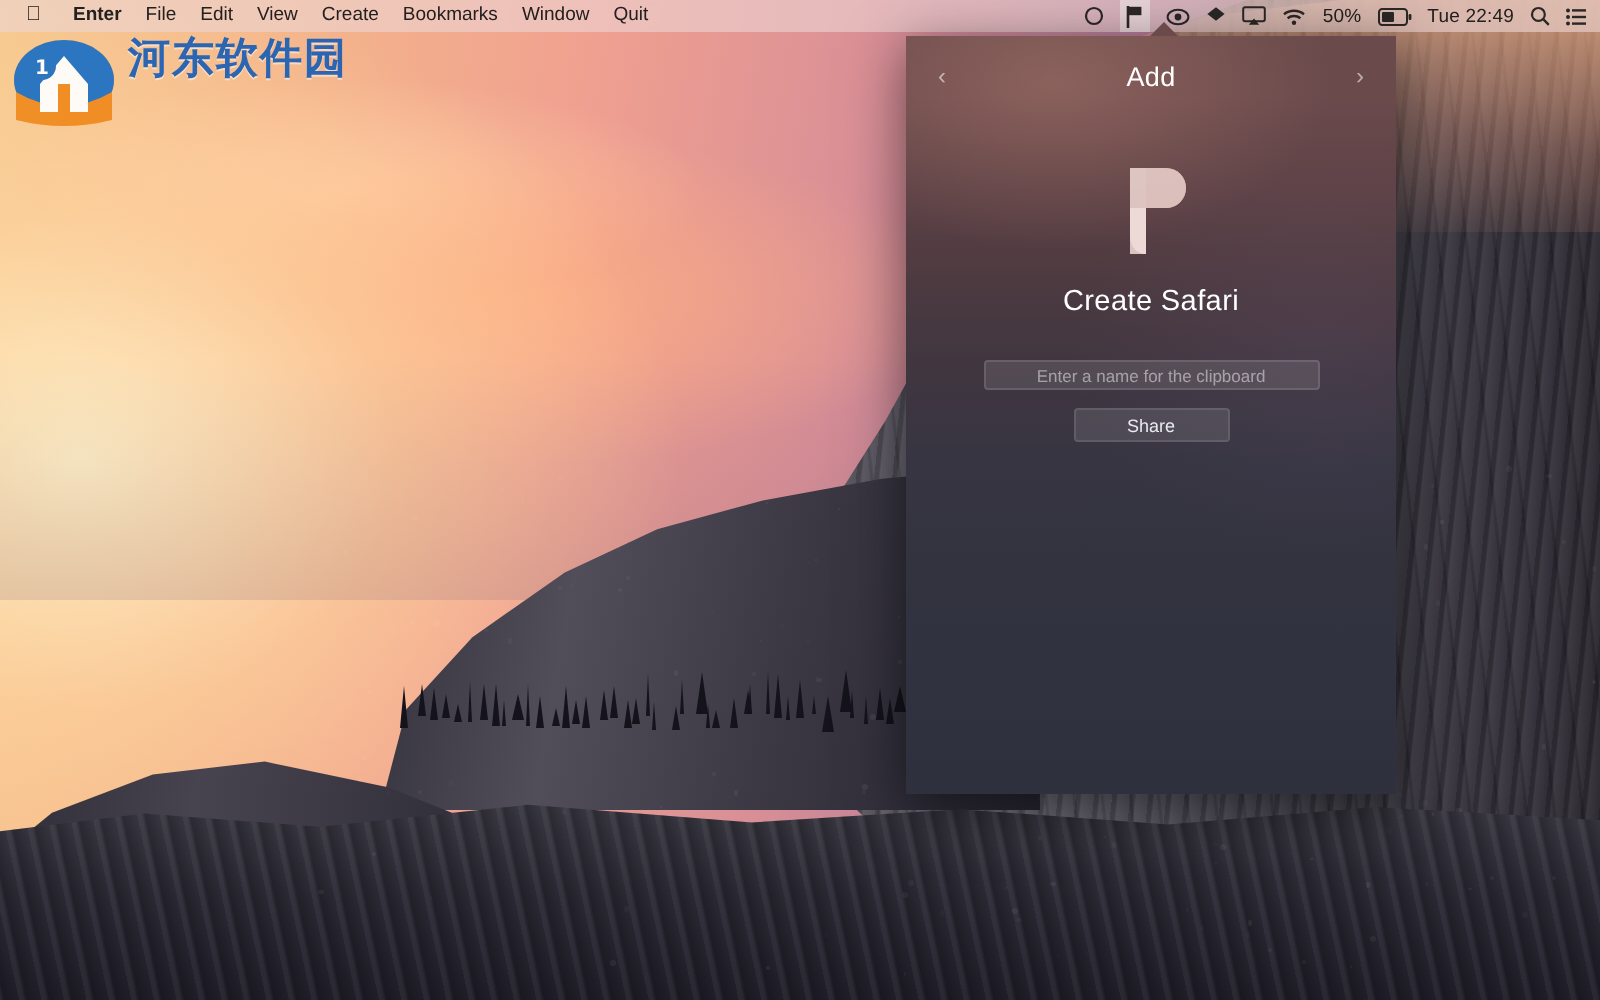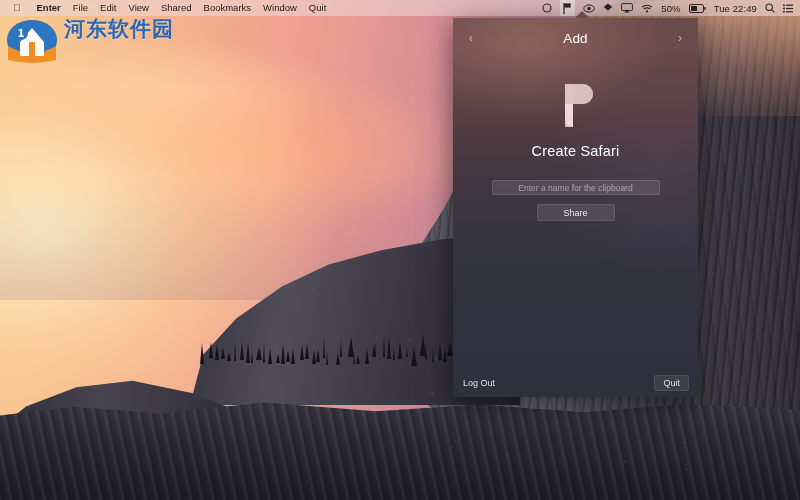--- a/index.html
+++ b/index.html
@@ -462,21 +462,21 @@
     <div id="wm-cn">河东软件园</div>
   </div>
 </div>
 
 <div id="menubar">
   <span class="apple"></span>
   <span class="menu-item bold">Enter</span>
   <span class="menu-item">File</span>
   <span class="menu-item">Edit</span>
   <span class="menu-item">View</span>
-  <span class="menu-item">Shared</span>
+  <span class="menu-item">Create</span>
   <span class="menu-item">Bookmarks</span>
   <span class="menu-item">Window</span>
   <span class="menu-item">Quit</span>
 
   <div id="menubar-right">
     <span class="sb-icon">
       <svg width="10" height="10" viewBox="0 0 10 10">
           <circle cx="5" cy="5" r="4" fill="none" stroke="#2a2726" stroke-width="1.1"></circle>
         </svg>
     </span>
@@ -558,17 +558,13 @@
     </div>
 
     <div id="create-title">Create Safari</div>
 
     <input class="field" type="text" placeholder="Enter a name for the clipboard" style="">
 
 
     <button id="share-button">Share</button>
   </div>
 
-  <div id="panel-footer">
-    <button id="logout-button">Log Out</button>
-    <button id="quit-button">Quit</button>
-  </div>
 </div>
 
 </body></html>

